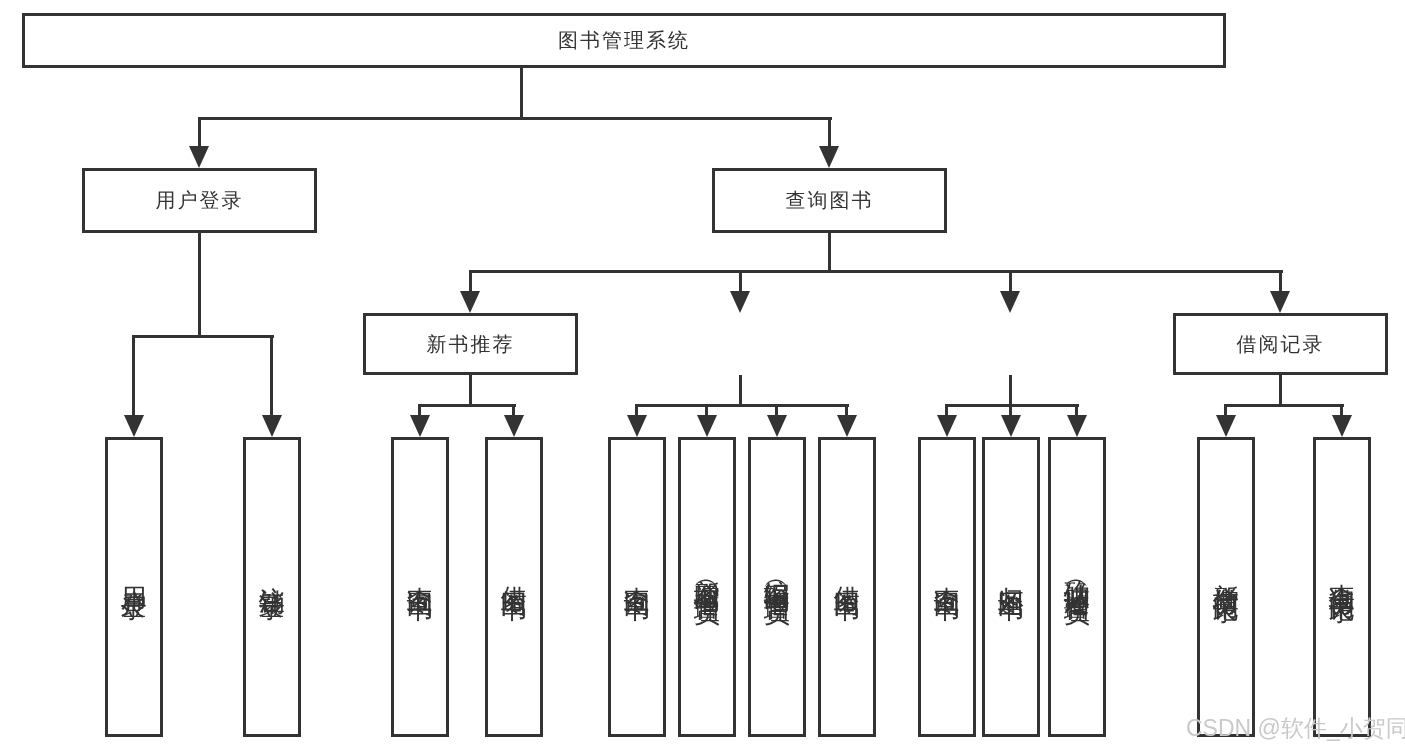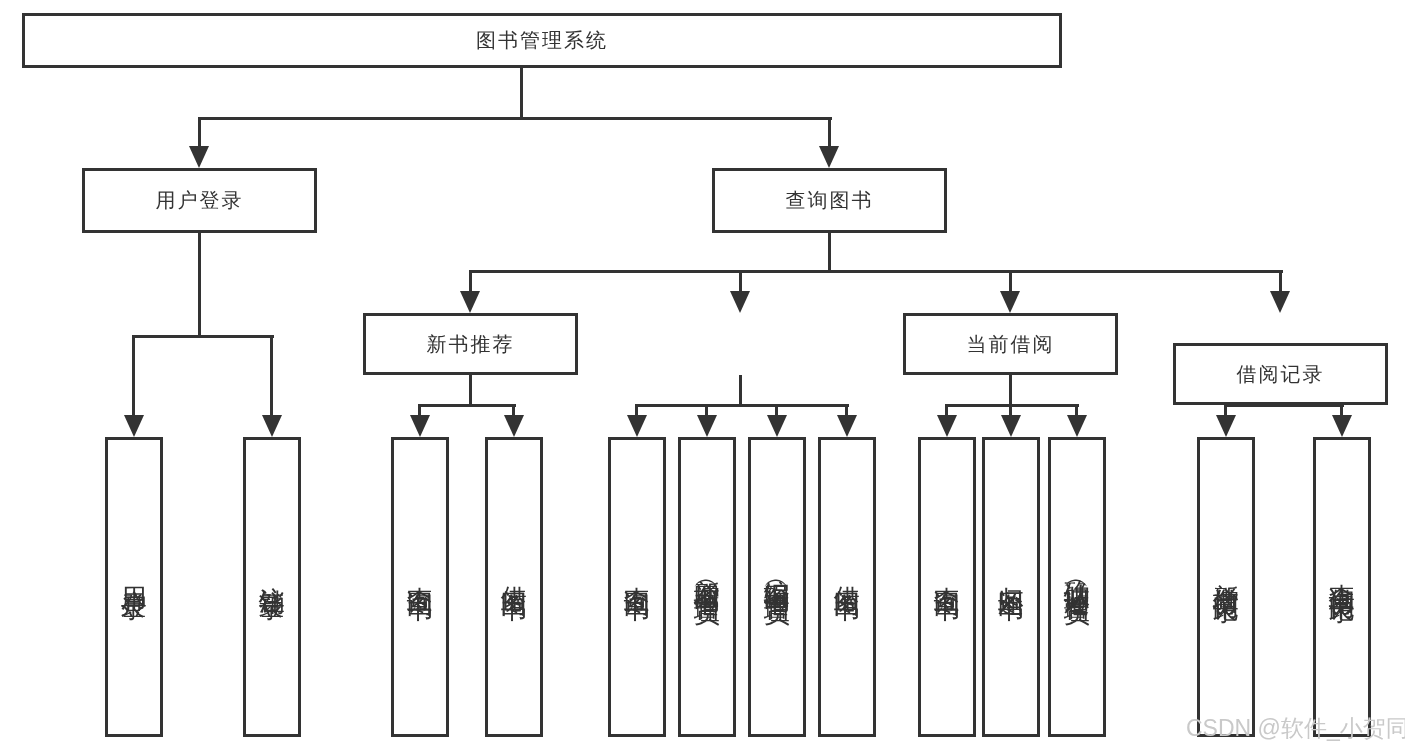--- a/index.html
+++ b/index.html
@@ -69,21 +69,21 @@
     color: var(--watermark);
     white-space: nowrap;
     z-index: 5;
   }
 </style>
 </head>
 <body>
 
 <div class="canvas">
 
-  <div class="box" style="left:22px; top:13px; width:1040px; height:55px;">图书管理系统</div>
+  <div class="box" style="left:22px; top:13px; width:1204px; height:55px;">图书管理系统</div>
 
   <div class="vline" style="left:520px; top:68px; width:3px; height:52px;"></div>
   <div class="hline" style="left:198px; top:117px; width:634px; height:3px;"></div>
   <div class="vline" style="left:198px; top:117px; width:3px; height:34px;"></div>
   <div class="ahead" style="left:189px; top:146px;"></div>
   <div class="vline" style="left:828px; top:117px; width:3px; height:34px;"></div>
   <div class="ahead" style="left:819px; top:146px;"></div>
 
   <div class="box" style="left:82px; top:168px; width:235px; height:65px;">用户登录</div>
   <div class="box" style="left:712px; top:168px; width:235px; height:65px;">查询图书</div>
@@ -100,22 +100,21 @@
   <div class="vline" style="left:469px; top:270px; width:3px; height:26px;"></div>
   <div class="ahead" style="left:460px; top:291px;"></div>
   <div class="vline" style="left:739px; top:270px; width:3px; height:26px;"></div>
   <div class="ahead" style="left:730px; top:291px;"></div>
   <div class="vline" style="left:1009px; top:270px; width:3px; height:26px;"></div>
   <div class="ahead" style="left:1000px; top:291px;"></div>
   <div class="vline" style="left:1279px; top:270px; width:3px; height:26px;"></div>
   <div class="ahead" style="left:1270px; top:291px;"></div>
 
   <div class="box" style="left:363px; top:313px; width:215px; height:62px;">新书推荐</div>
-  <div class="box" style="left:903px; top:313px; width:215px; height:62px;">当前借阅</div>
-  <div class="box" style="left:1173px; top:313px; width:215px; height:62px;margin-top:30px;">借阅记录</div>
+  <div class="box" style="left:1173px; top:313px; width:215px; height:62px;">借阅记录</div>
 
   <div class="vline" style="left:469px; top:375px; width:3px; height:32px;"></div>
   <div class="hline" style="left:418px; top:404px; width:98px; height:3px;"></div>
   <div class="vline" style="left:418px; top:404px; width:3px; height:18px;"></div>
   <div class="ahead" style="left:410px; top:415px;"></div>
   <div class="vline" style="left:512px; top:404px; width:3px; height:18px;"></div>
   <div class="ahead" style="left:504px; top:415px;"></div>
 
   <div class="vline" style="left:739px; top:375px; width:3px; height:32px;"></div>
   <div class="hline" style="left:635px; top:404px; width:214px; height:3px;"></div>

